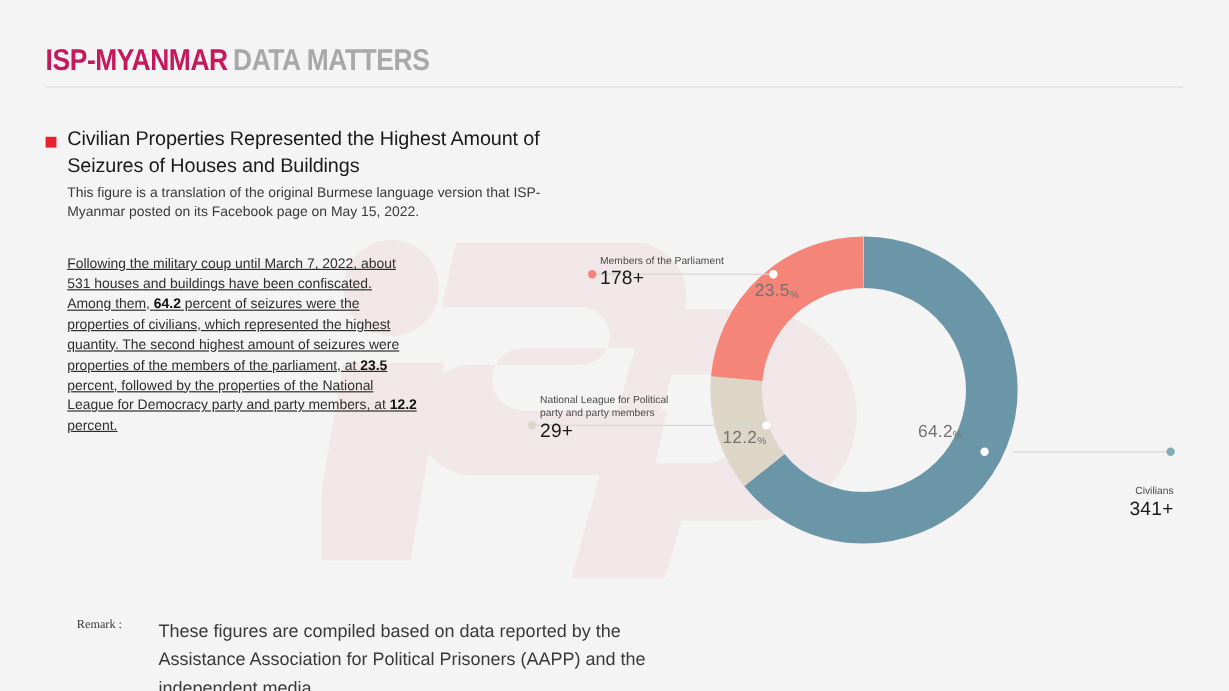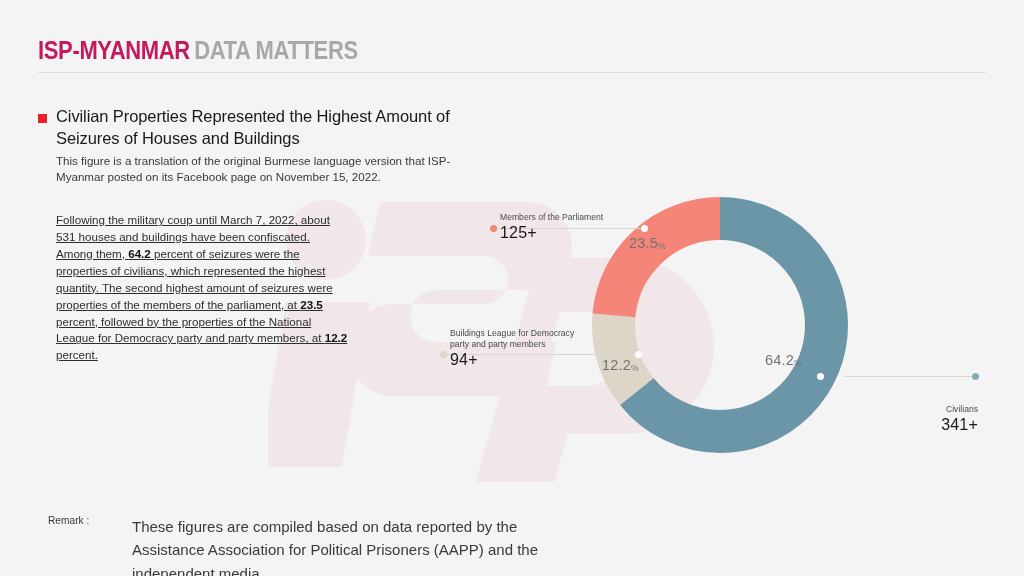--- a/index.html
+++ b/index.html
@@ -113,41 +113,41 @@
   .arc-dot {
     position:absolute; width:7px; height:7px; border-radius:50%;
     background:#ffffff; z-index:6;
   }
   #arcdot-mp  { left:641px; top:225px; }
   #arcdot-nld { left:635px; top:351px; }
   #arcdot-civ { left:817px; top:373px; }
 
   
   #remark-label {
-    position:absolute; left:48px; top:515px;
-    font-size:10.2px; color:#3a3a3a;
+    position:absolute; left:64px; top:515px;
+    font-size:10.2px; color:#3a3a3a;font-family:Liberation Serif, serif;
   }
   #remark-text {
     position:absolute; left:132px; top:515px; width:420px;
     font-size:15px; line-height:1.55; color:#3a3a3a;
   }
 </style>
 </head>
 <body>
 
 <div id="header">
   <div id="brand">
     <span class="isp">ISP-MYANMAR</span><span class="dm">DATA MATTERS</span>
   </div>
   <div id="header-rule"></div>
 </div>
 
 <div id="bullet"></div>
 <div id="headline">Civilian Properties Represented the Highest Amount of Seizures of Houses and Buildings</div>
-<div id="subhead">This figure is a translation of the original Burmese language version that ISP-Myanmar posted on its Facebook page on November 15, 2022.</div>
+<div id="subhead">This figure is a translation of the original Burmese language version that ISP-Myanmar posted on its Facebook page on May 15, 2022.</div>
 
 <div id="body-copy">
   <span>Following the military coup until March 7, 2022, about 531 houses and buildings have been confiscated. Among them, </span><b>64.2</b><span> percent of seizures were the properties of civilians, which represented the highest quantity. The second highest amount of seizures were properties of the members of the parliament, at </span><b>23.5</b><span> percent, followed by the properties of the National League for Democracy party and party members, at </span><b>12.2</b><span> percent.</span>
 </div>
 
 <svg id="watermark" viewBox="0 0 470 320">
   <g fill="#f1e7e9">
 
     <circle cx="58" cy="78" r="40"></circle>
     <path d="M18 140 h84 l-28 165 h-84 Z"></path>
@@ -168,29 +168,29 @@
     <circle cx="160" cy="160" r="106.5" stroke="#ddd5c5" stroke-dasharray="81.6 587.6" stroke-dashoffset="-429.6"></circle>
 
     <circle cx="160" cy="160" r="106.5" stroke="#f58479" stroke-dasharray="157.3 511.9" stroke-dashoffset="-511.2"></circle>
   </g>
 </svg>
 
 <div class="cl-line" id="line-mp"></div>
 <div class="cl-dot" id="dot-mp"></div>
 <div class="callout" id="callout-mp">
   <div class="cl-title">Members of the Parliament</div>
-  <div class="cl-value">125+</div>
+  <div class="cl-value">178+</div>
 </div>
 
 <div class="cl-line" id="line-nld"></div>
 <div class="cl-dot" id="dot-nld"></div>
 <div class="callout" id="callout-nld">
-  <div class="cl-title">Buildings League for Democracy</div>
+  <div class="cl-title">National League for Political</div>
   <div class="cl-title">party and party members</div>
-  <div class="cl-value">94+</div>
+  <div class="cl-value">29+</div>
 </div>
 
 <div class="cl-line" id="line-civ"></div>
 <div class="cl-dot" id="dot-civ"></div>
 <div class="callout" id="callout-civ">
   <div class="cl-title">Civilians</div>
   <div class="cl-value">341+</div>
 </div>
 
 <div class="pct" id="pct-mp"><span>23.5</span><sup>%</sup></div>

